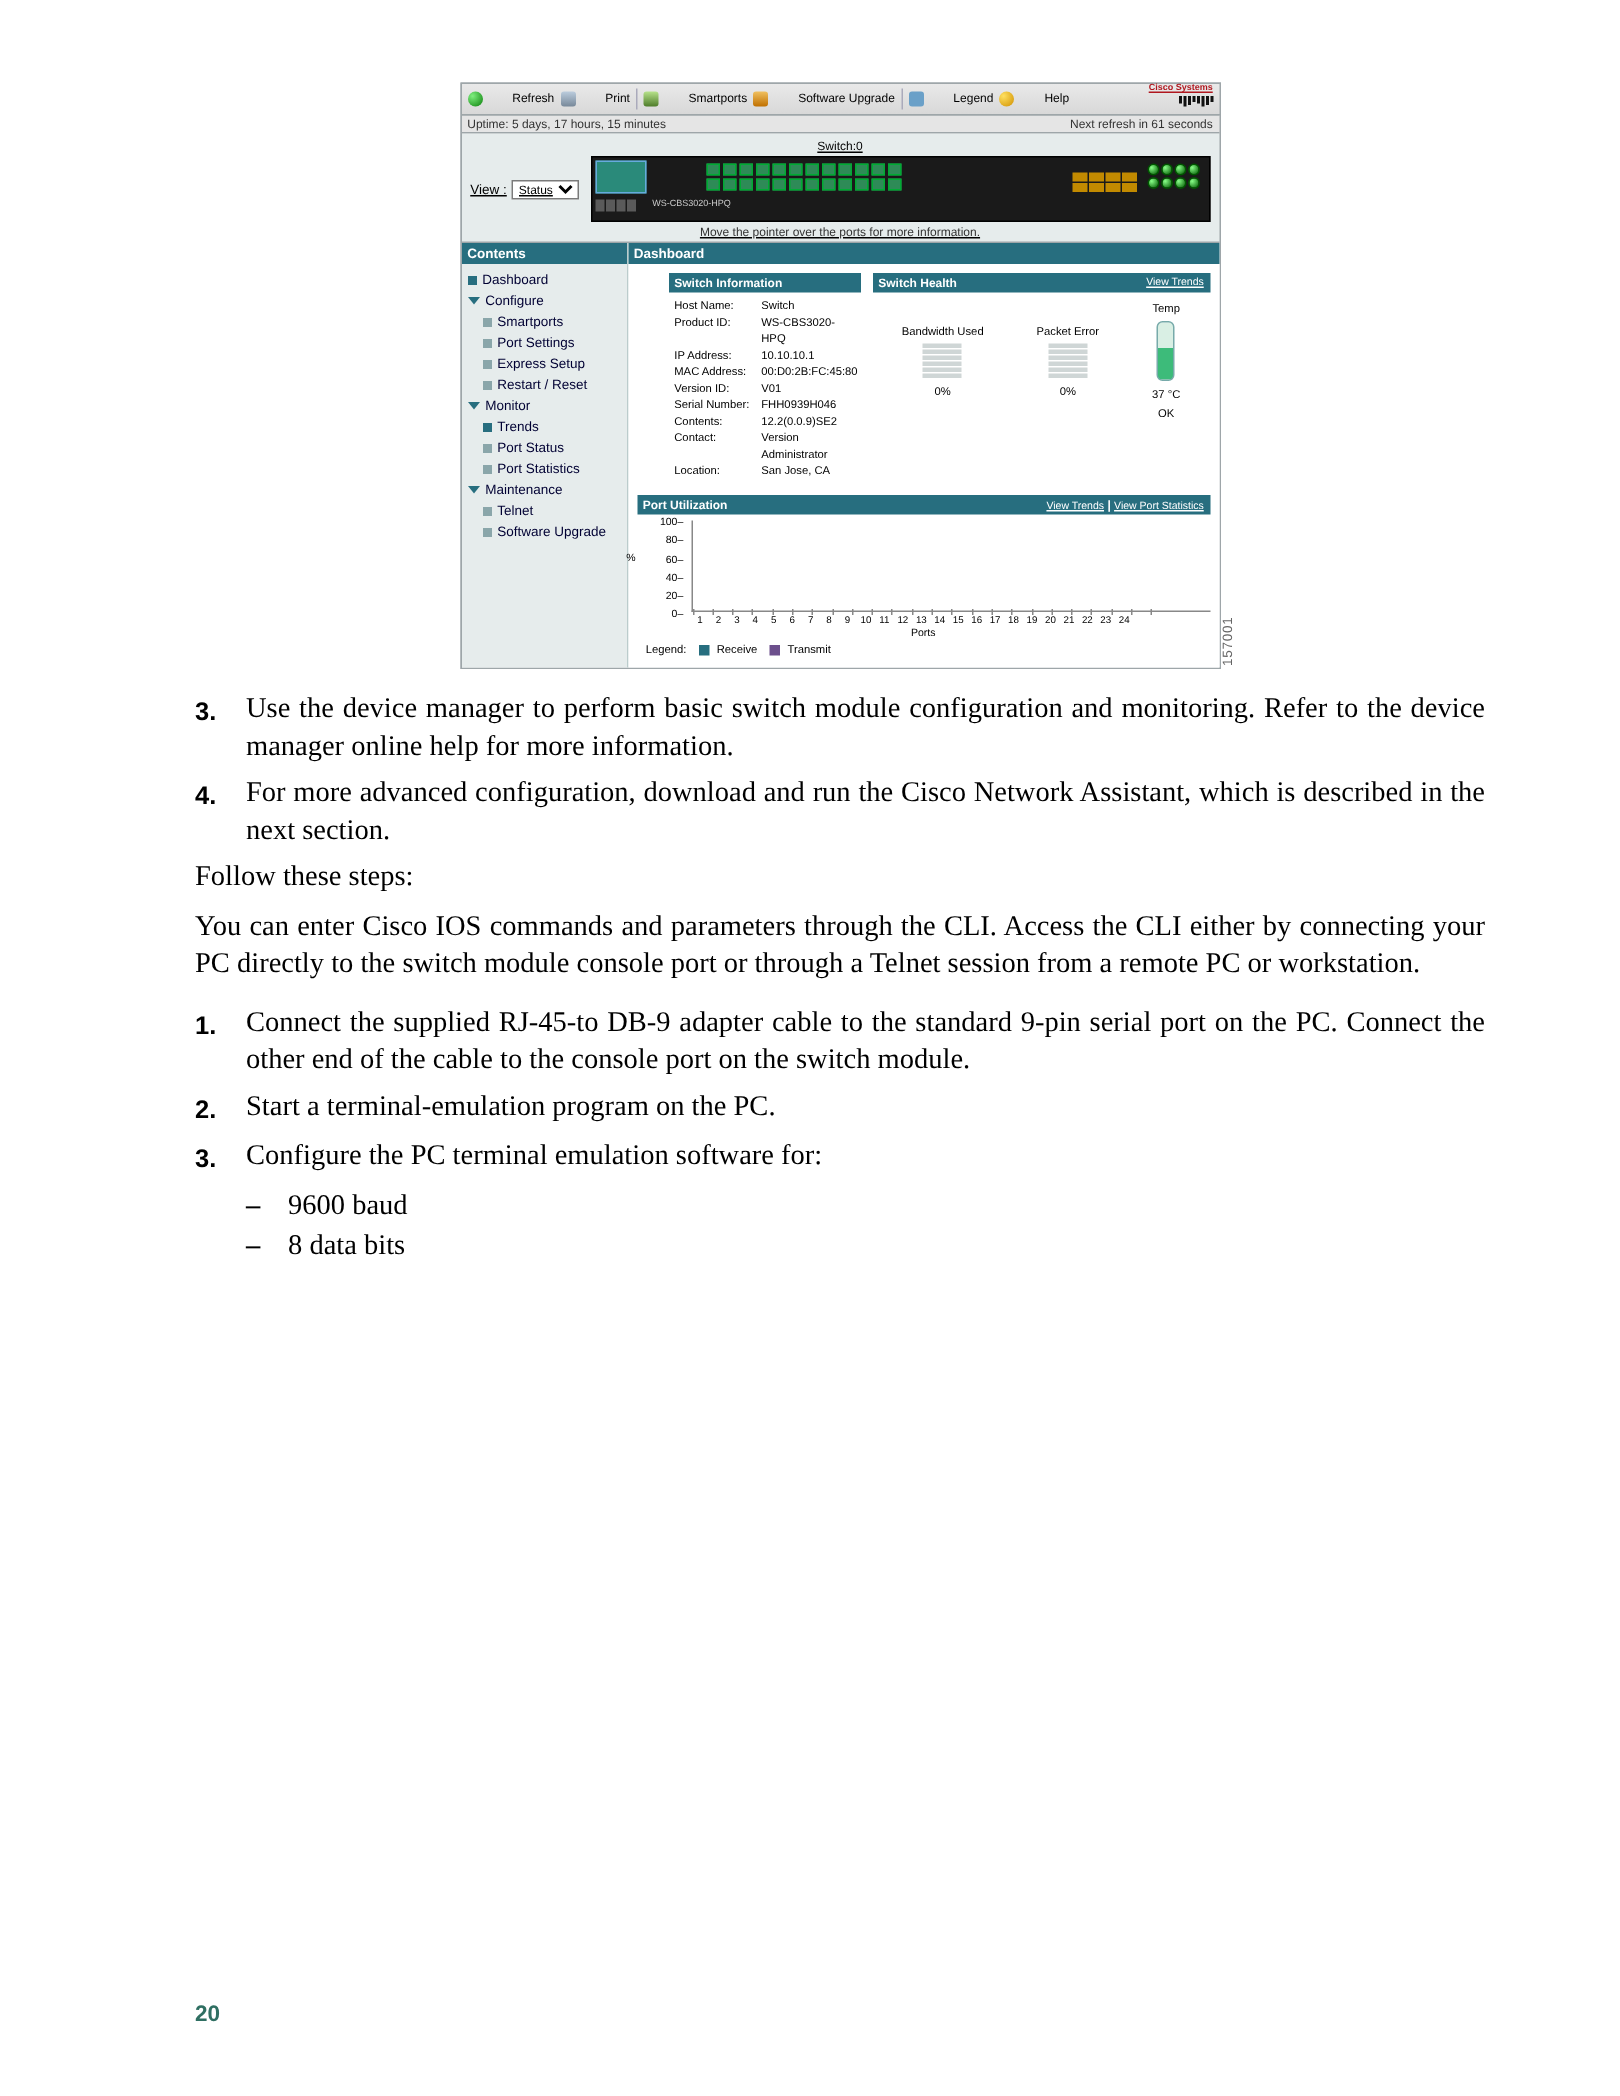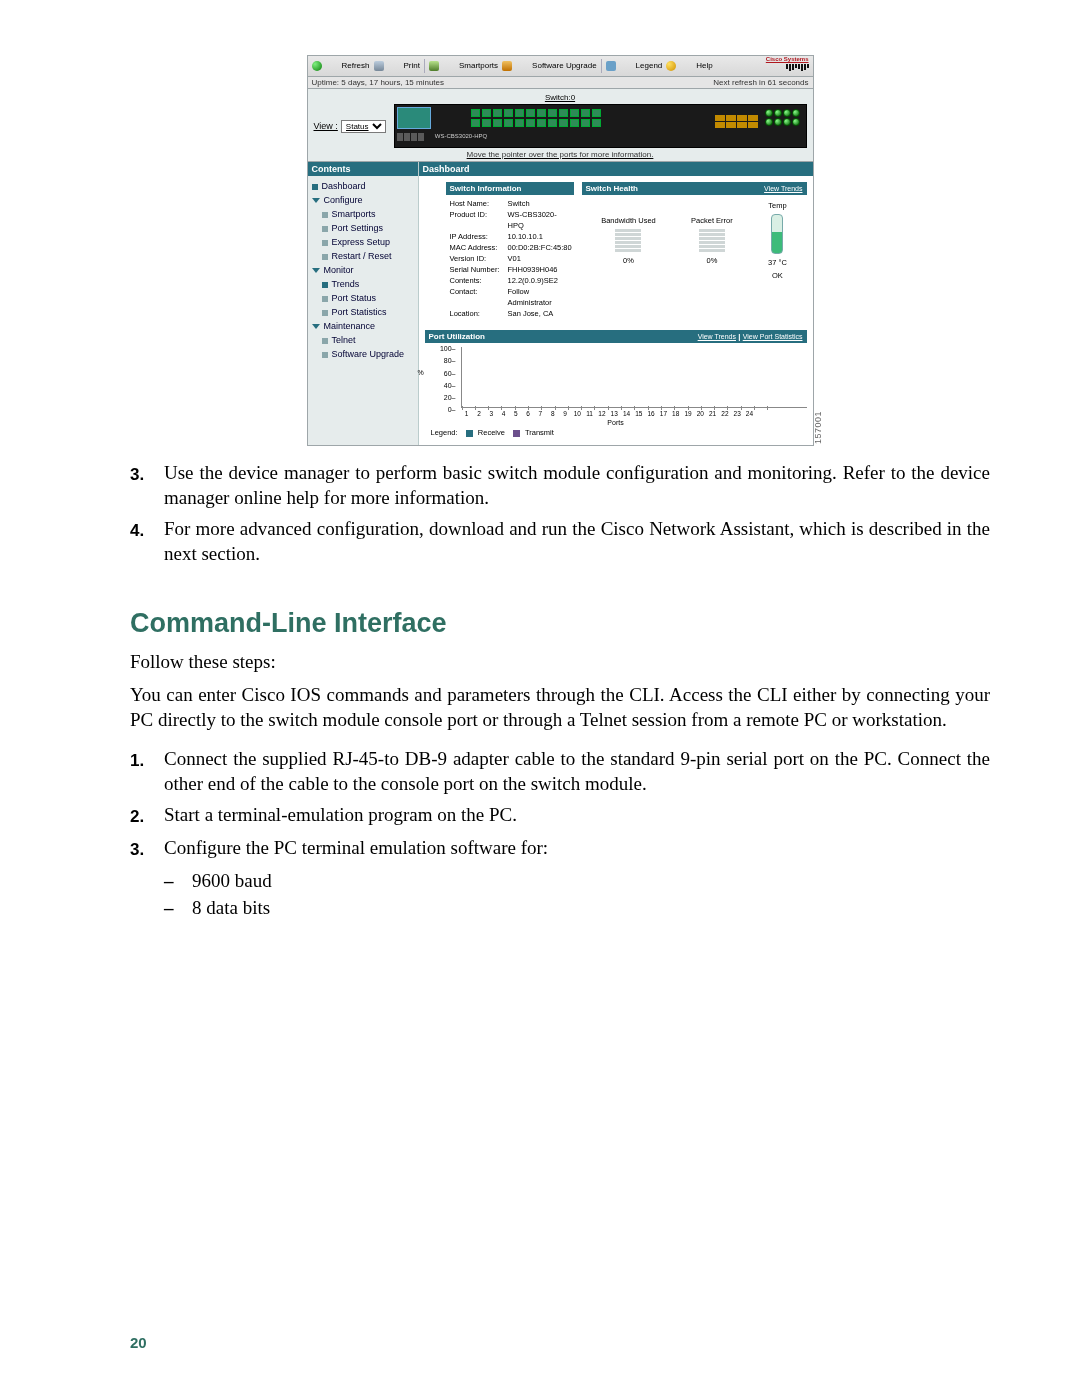--- a/index.html
+++ b/index.html
@@ -467,21 +467,21 @@
                   <div>10.10.10.1</div>
                   <div>MAC Address:</div>
                   <div>00:D0:2B:FC:45:80</div>
                   <div>Version ID:</div>
                   <div>V01</div>
                   <div>Serial Number:</div>
                   <div>FHH0939H046</div>
                   <div>Contents:</div>
                   <div>12.2(0.0.9)SE2</div>
                   <div>Contact:</div>
-                  <div>Follow Administrator</div>
+                  <div>Version Administrator</div>
                   <div>Location:</div>
                   <div>San Jose, CA</div>
                 </div>
             </div>
             <div class="sh-panel">
               <div class="subhead">
                 <span>Switch Health</span>
                 <a>View Trends</a>
               </div>
               <div class="sh-body">
@@ -611,21 +611,20 @@
     <div class="num-item">
       <div class="num">3.</div>
       <div class="txt">Use the device manager to perform basic switch module configuration and monitoring. Refer to the device manager online help for more information.</div>
     </div>
     <div class="num-item">
       <div class="num">4.</div>
       <div class="txt">For more advanced configuration, download and run the Cisco Network Assistant, which is described in the next section.</div>
     </div>
   </div>
 
-  <h2 class="cli-head">Command-Line Interface</h2>
 
   <p class="para" style="margin-bottom:8px;">Follow these steps:</p>
   <p class="para">You can enter Cisco IOS commands and parameters through the CLI. Access the CLI either by connecting your PC directly to the switch module console port or through a Telnet session from a remote PC or workstation.</p>
 
   <div class="doclist">
     <div class="num-item">
       <div class="num">1.</div>
       <div class="txt">Connect the supplied RJ-45-to DB-9 adapter cable to the standard 9-pin serial port on the PC. Connect the other end of the cable to the console port on the switch module.</div>
     </div>
     <div class="num-item">

